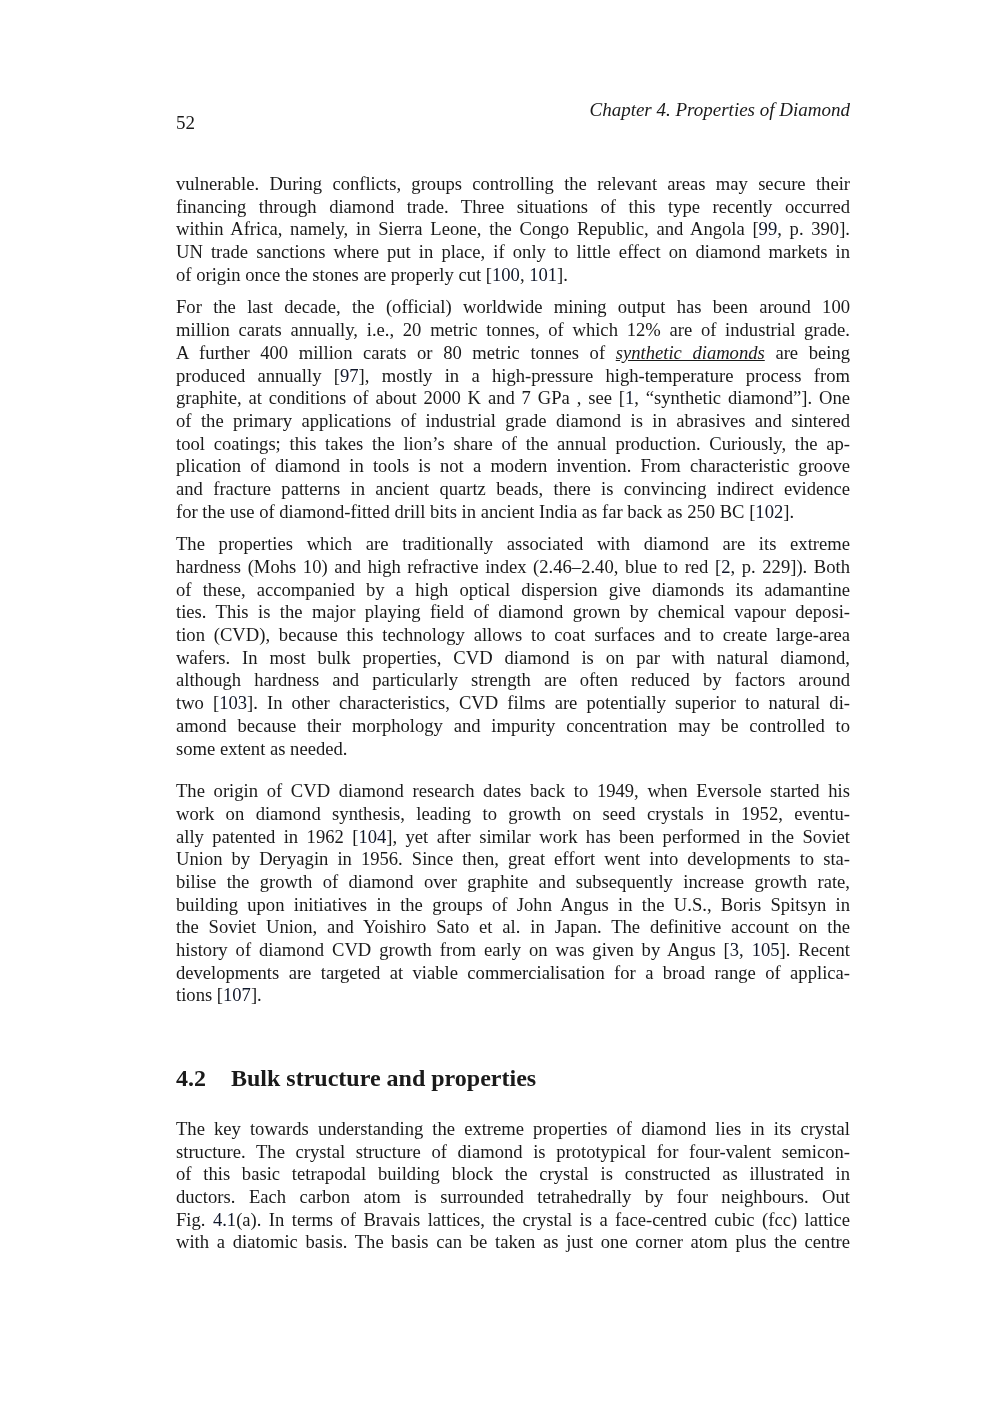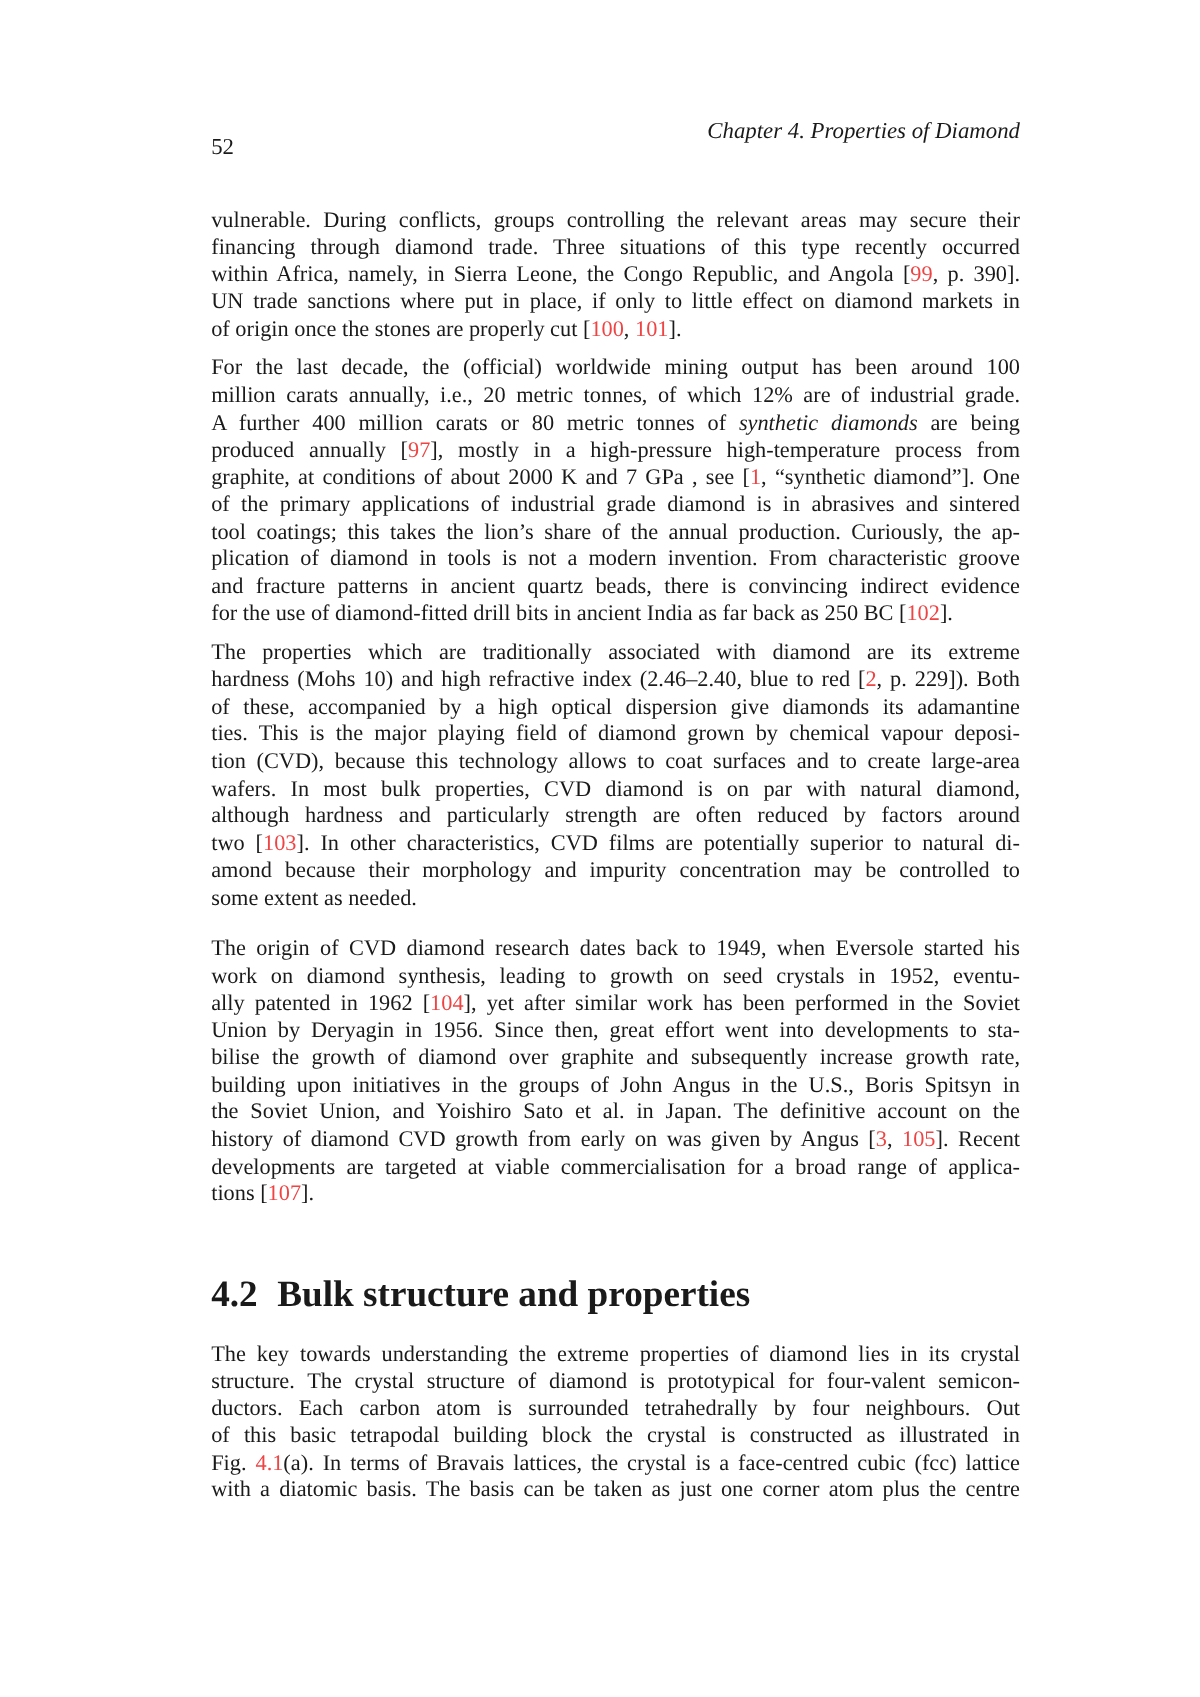--- a/index.html
+++ b/index.html
@@ -7,22 +7,22 @@
          font-family: "Liberation Serif", "DejaVu Serif", serif; color: #1a1a1a; }
   .header { position: absolute; top: 99px; left: 176px; width: 674px; height: 24px;
             font-size: 19px; }
   .page-num { position: absolute; left: 0; top: 13px; }
   .running-head { position: absolute; right: 0; top: 0; font-style: italic; }
   .body { position: absolute; left: 176px; width: 674px; font-size: 18.6px; }
   .para { margin: 0; }
   .line { display: block; height: 22.7px; line-height: 22.7px; white-space: nowrap;
           text-align: justify; text-align-last: justify; overflow: hidden; }
   .line.last { text-align-last: left; }
-  .cite { color: #ef4444; }
-  .section { position: absolute; left: 176px; top: 1062px; font-size: 31px;
+  .cite { color: #0f172a; }
+  .section { position: absolute; left: 176px; top: 1062px; font-size: 24px;
              font-weight: bold; height: 32px; line-height: 32px; }
   .section .num { display: inline-block; width: 55px; }
 </style>
 </head>
 <body>
 
 <div class="header">
   <span class="page-num">52</span>
   <span class="running-head">Chapter 4. Properties of Diamond</span>
 </div>
@@ -31,21 +31,21 @@
     <div class="para">
       <span class="line"><span>vulnerable. During conflicts, groups controlling the relevant areas may secure their</span></span>
       <span class="line"><span>financing through diamond trade.  Three situations of this type recently occurred</span></span>
       <span class="line"><span>within Africa, namely, in Sierra Leone, the Congo Republic, and Angola [</span><a class="cite">99</a><span>, p. 390].</span></span>
       <span class="line"><span>UN trade sanctions where put in place, if only to little effect on diamond markets in</span></span>
       <span class="line last"><span>of origin once the stones are properly cut [</span><a class="cite">100</a><span>, </span><a class="cite">101</a><span>].</span></span>
     </div>
     <div class="para" style="margin-top: 10px;">
       <span class="line"><span>For the last decade, the (official) worldwide mining output has been around 100</span></span>
       <span class="line"><span>million carats annually, i.e., 20 metric tonnes, of which 12% are of industrial grade.</span></span>
-      <span class="line"><span>A further 400 million carats or 80 metric tonnes of </span><span style="font-style: italic;">synthetic diamonds</span><span> are being</span></span>
+      <span class="line"><span>A further 400 million carats or 80 metric tonnes of </span><span style="font-style: italic; text-decoration: underline;">synthetic diamonds</span><span> are being</span></span>
       <span class="line"><span>produced annually [</span><a class="cite">97</a><span>], mostly in a high-pressure high-temperature process from</span></span>
       <span class="line"><span>graphite, at conditions of about 2000 K and 7 GPa , see [</span><a class="cite">1</a><span>, “synthetic diamond”]. One</span></span>
       <span class="line"><span>of the primary applications of industrial grade diamond is in abrasives and sintered</span></span>
       <span class="line"><span>tool coatings; this takes the lion’s share of the annual production. Curiously, the ap-</span></span>
       <span class="line"><span>plication of diamond in tools is not a modern invention. From characteristic groove</span></span>
       <span class="line"><span>and fracture patterns in ancient quartz beads, there is convincing indirect evidence</span></span>
       <span class="line last"><span>for the use of diamond-fitted drill bits in ancient India as far back as 250 BC [</span><a class="cite">102</a><span>].</span></span>
     </div>
     <div class="para" style="margin-top: 10px;">
       <span class="line"><span>The properties which are traditionally associated with diamond are its extreme</span></span>
@@ -74,18 +74,18 @@
   </div>
 
 <div class="section">
   <span class="num">4.2</span><span>Bulk structure and properties</span>
 </div>
 
 <div class="body" id="body-bottom" style="top:1118px;">
     <div class="para">
       <span class="line"><span>The key towards understanding the extreme properties of diamond lies in its crystal</span></span>
       <span class="line"><span>structure.  The crystal structure of diamond is prototypical for four-valent semicon-</span></span>
+      <span class="line"><span>of this basic tetrapodal building block the crystal is constructed as illustrated in</span></span>
       <span class="line"><span>ductors.  Each carbon atom is surrounded tetrahedrally by four neighbours.  Out</span></span>
-      <span class="line"><span>of this basic tetrapodal building block the crystal is constructed as illustrated in</span></span>
       <span class="line"><span>Fig. </span><a class="cite">4.1</a><span>(a). In terms of Bravais lattices, the crystal is a face-centred cubic (fcc) lattice</span></span>
       <span class="line"><span>with a diatomic basis. The basis can be taken as just one corner atom plus the centre</span></span>
     </div>
   </div>
 
 </body></html>

